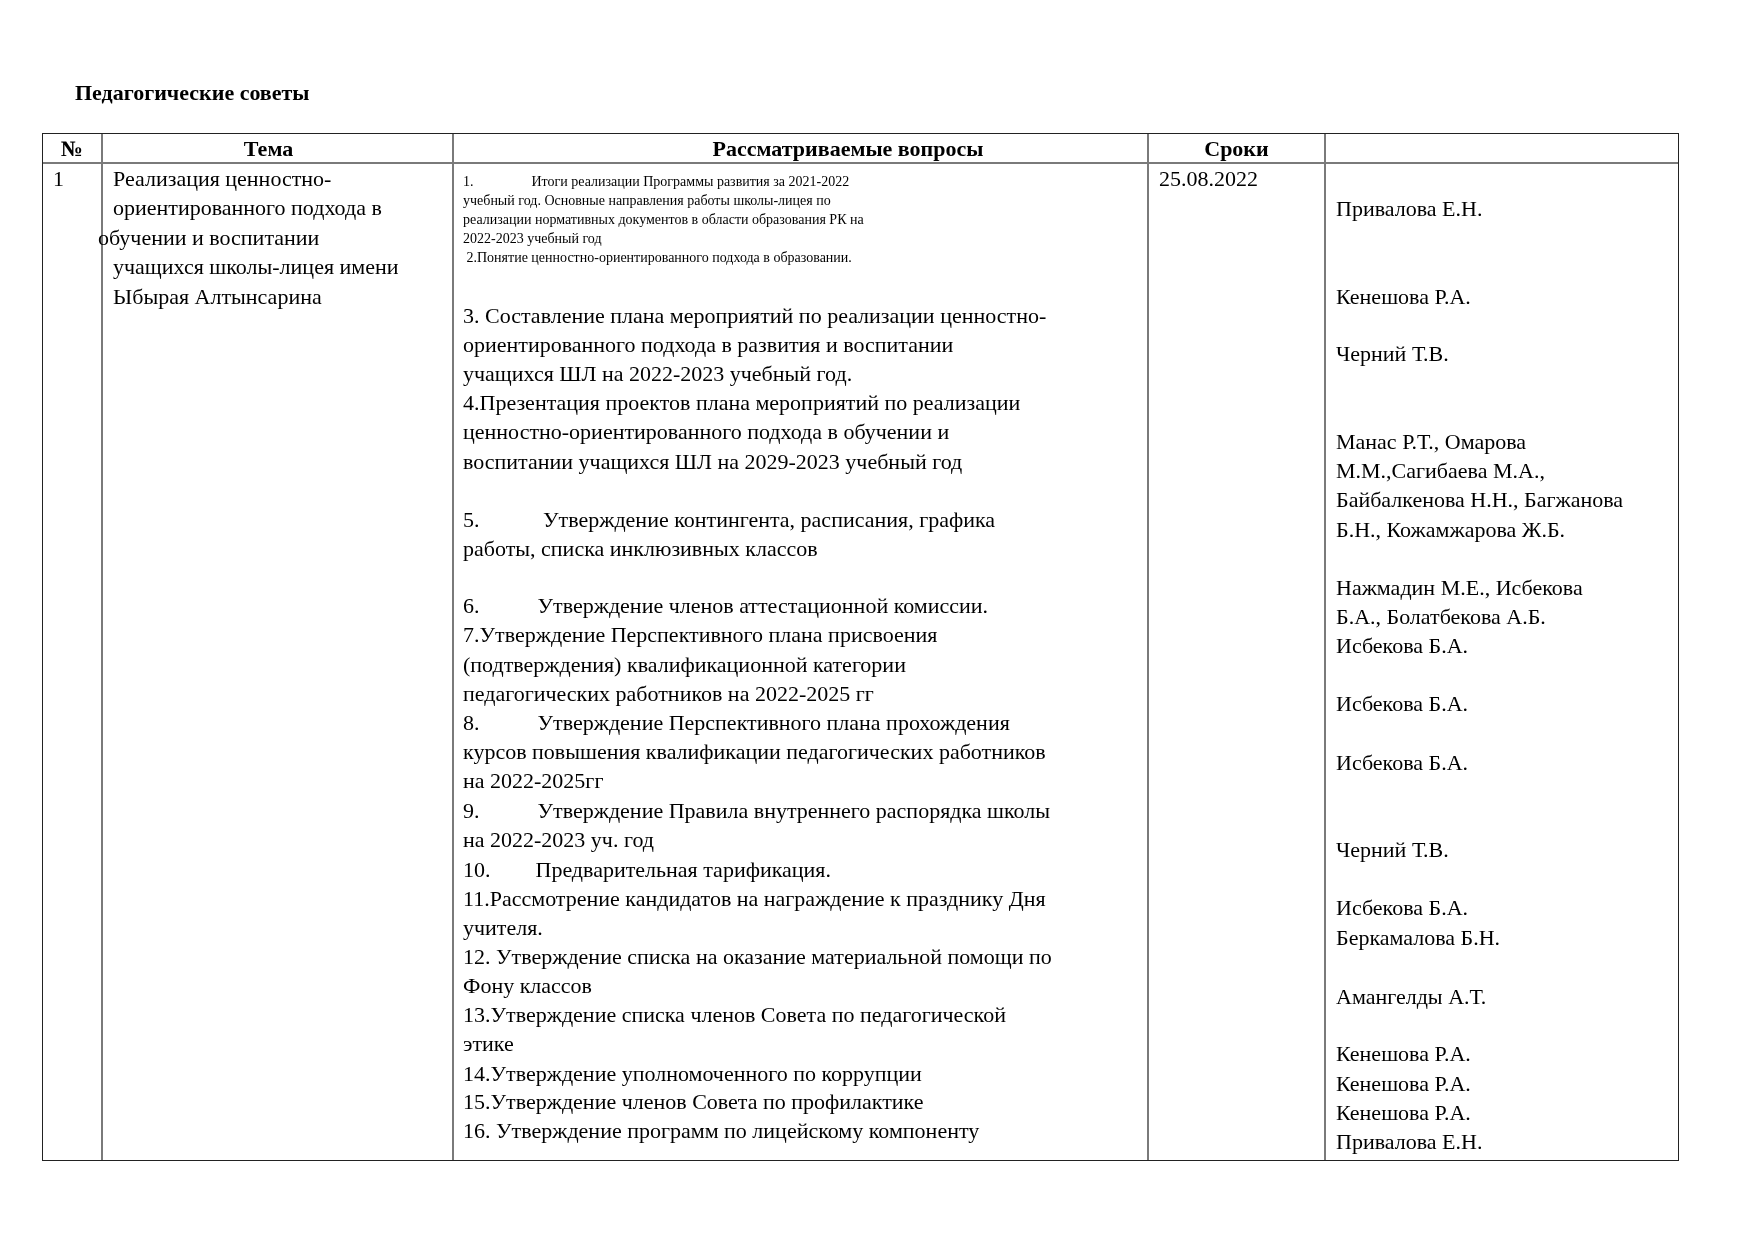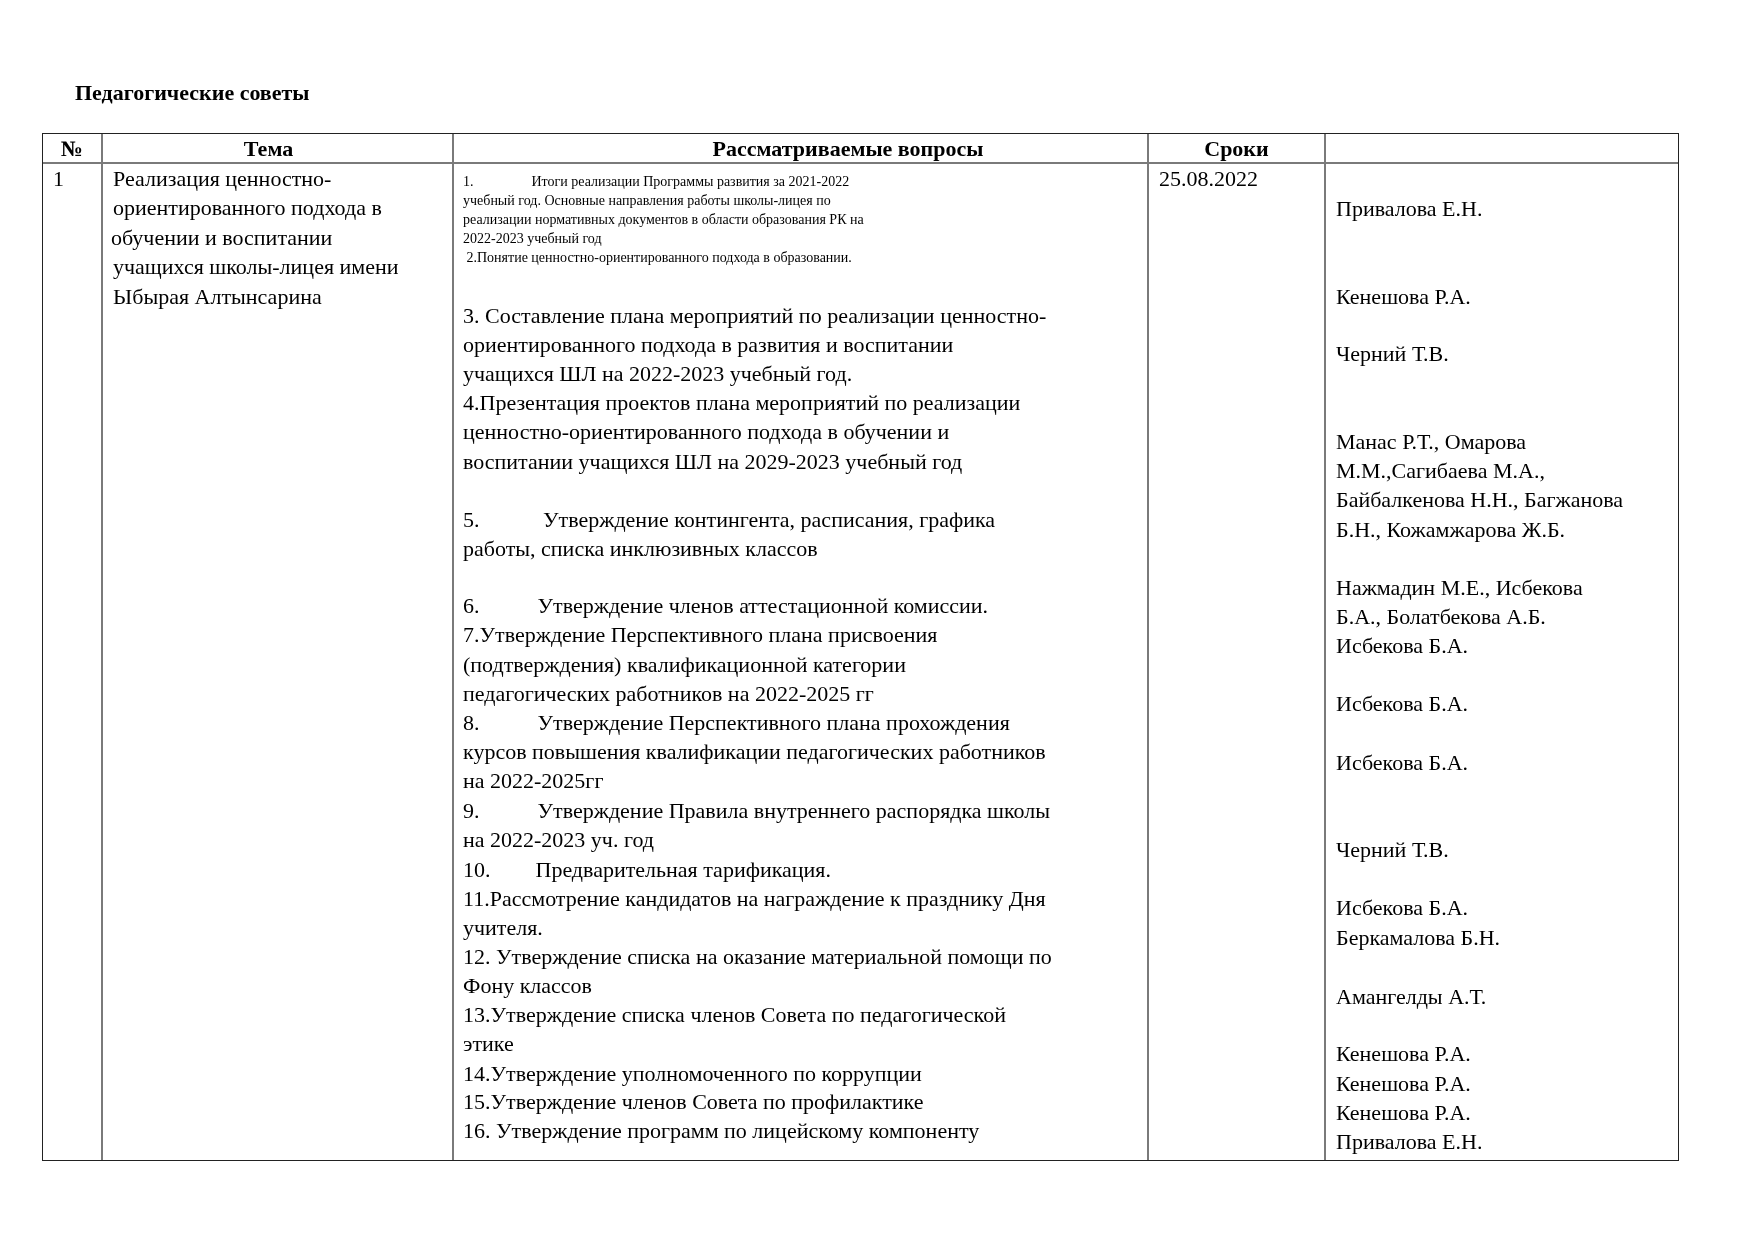--- a/index.html
+++ b/index.html
@@ -35,21 +35,21 @@
   <div class="hcell" style="left:409px;width:792px">Рассматриваемые вопросы</div>
   <div class="hcell" style="left:1092px;width:203px">Сроки</div>
 </div>
 
 <div>
   <div class="line" style="left:53px;top:168px">1</div>
 
   <div>
     <div class="line" style="left:113px;top:168px">Реализация ценностно-</div>
     <div class="line" style="left:113px;top:197px">ориентированного подхода в</div>
-    <div class="line" style="left:111px;top:227px">обучении и воспитании</div>
+    <div class="line" style="left:98px;top:227px">обучении и воспитании</div>
     <div class="line" style="left:113px;top:256px">учащихся школы-лицея имени</div>
     <div class="line" style="left:113px;top:286px">Ыбырая Алтынсарина</div>
   </div>
 
   <div>
     <div class="line small" style="left:463px;top:172px"><span class="num">1.</span><span class="tab"></span><span>Итоги реализации Программы развития за 2021-2022</span></div>
     <div class="line small" style="left:463px;top:191px">учебный год. Основные направления работы школы-лицея по</div>
     <div class="line small" style="left:463px;top:210px">реализации нормативных документов в области образования РК на</div>
     <div class="line small" style="left:463px;top:229px">2022-2023 учебный год</div>
     <div class="line small" style="left:463px;top:248px;white-space:pre"> 2.Понятие ценностно-ориентированного подхода в образовании.</div>

